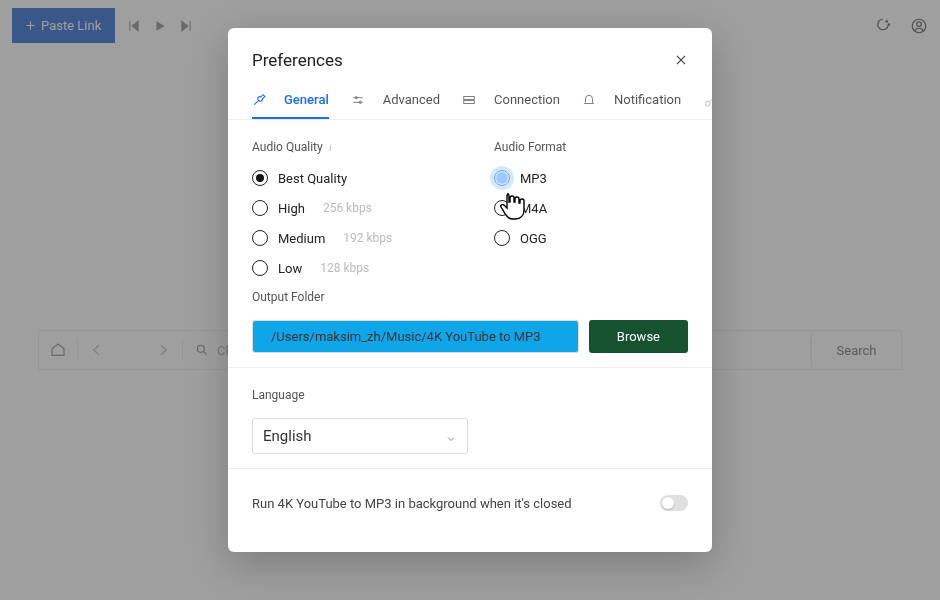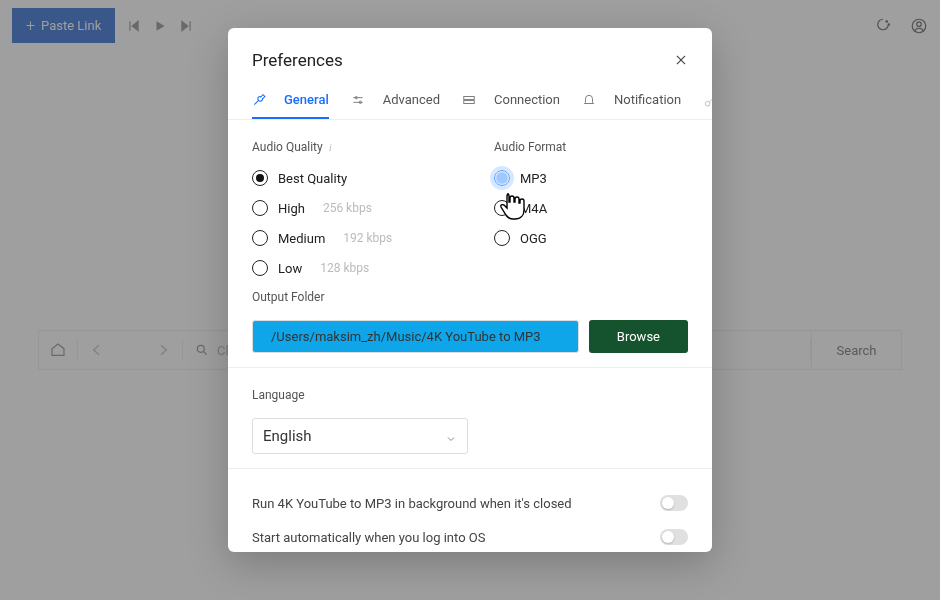--- a/index.html
+++ b/index.html
@@ -257,24 +257,20 @@
           </svg>
       </span>
     </div>
 
     <div class="sect-divider"></div>
 
     <div class="switch-row">
       <span>Run 4K YouTube to MP3 in background when it's closed</span>
       <span class="switch"></span>
     </div>
-    <div class="switch-row">
-      <span>Start automatically when you log into OS</span>
-      <span class="switch"></span>
-    </div>
   </div>
 </div>
 
 <div class="cursor-hand">
   <svg width="28" height="32" viewBox="0 0 28 32">
     <path d="M9 4c1 0 2 1 2 2v6h1V8c0-1 1-2 2-2s2 1 2 2v4h1v-3c0-1 1-2 2-2s2 1 2 2v4h1v-2c0-1 1-2 2-2s2 1 2 2v9c0 5-3 9-9 9h-2c-3 0-5-1-7-4l-5-8c-1-2 1-3 3-2l3 3V6c0-1 1-2 2-2z" fill="#fff" stroke="#000" stroke-width="1.4"></path>
   </svg>
 </div>
 
 </body></html>

